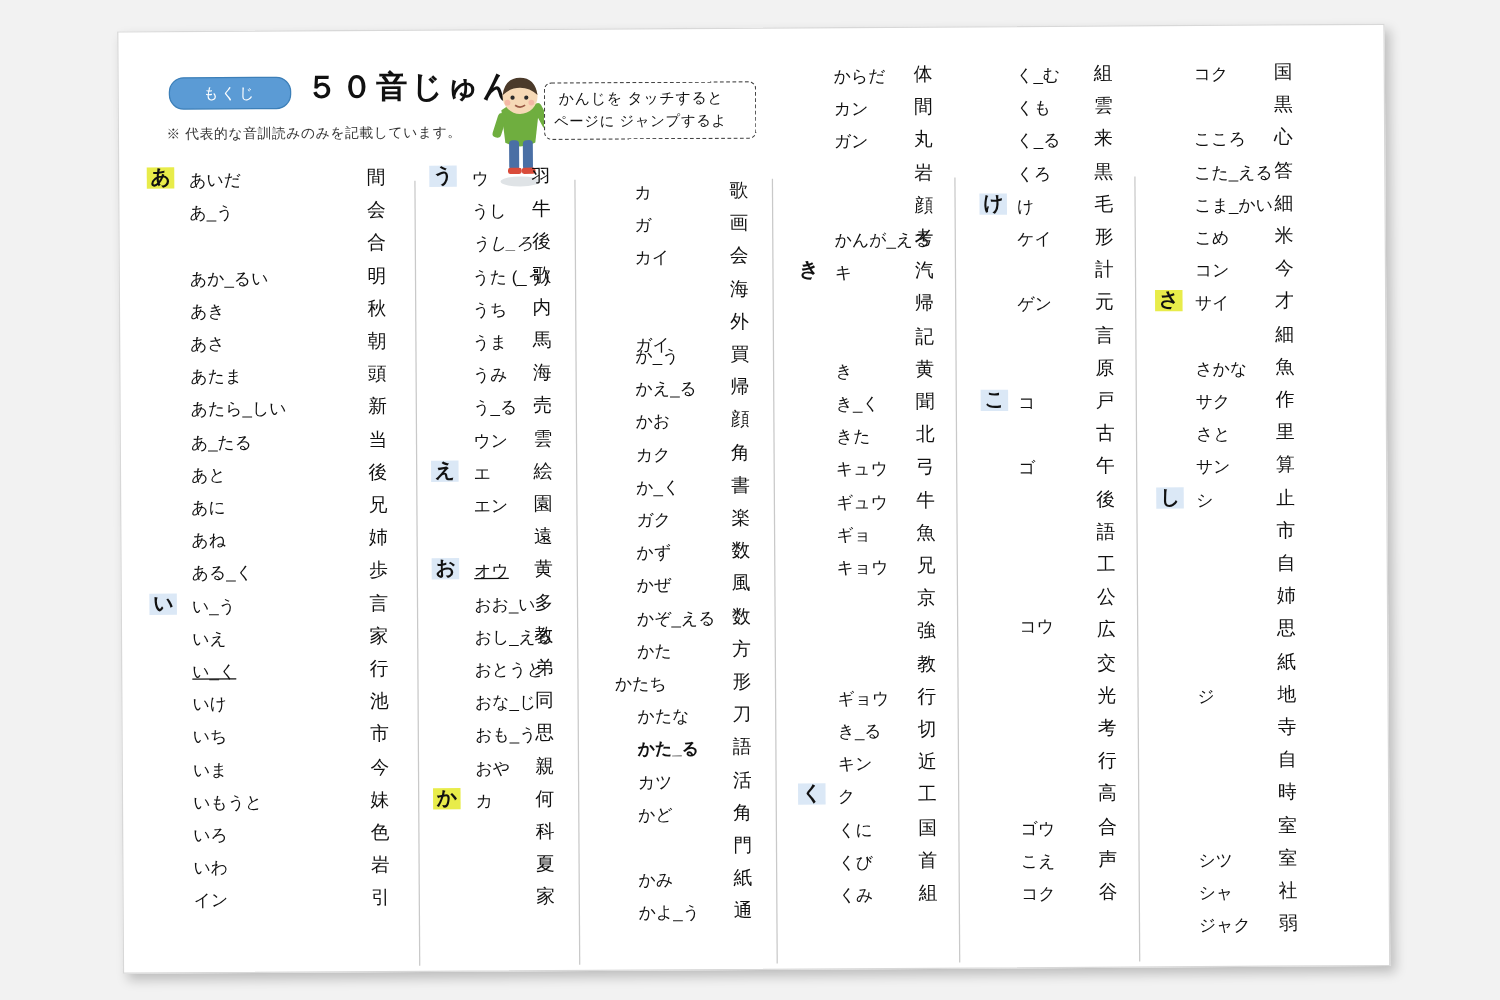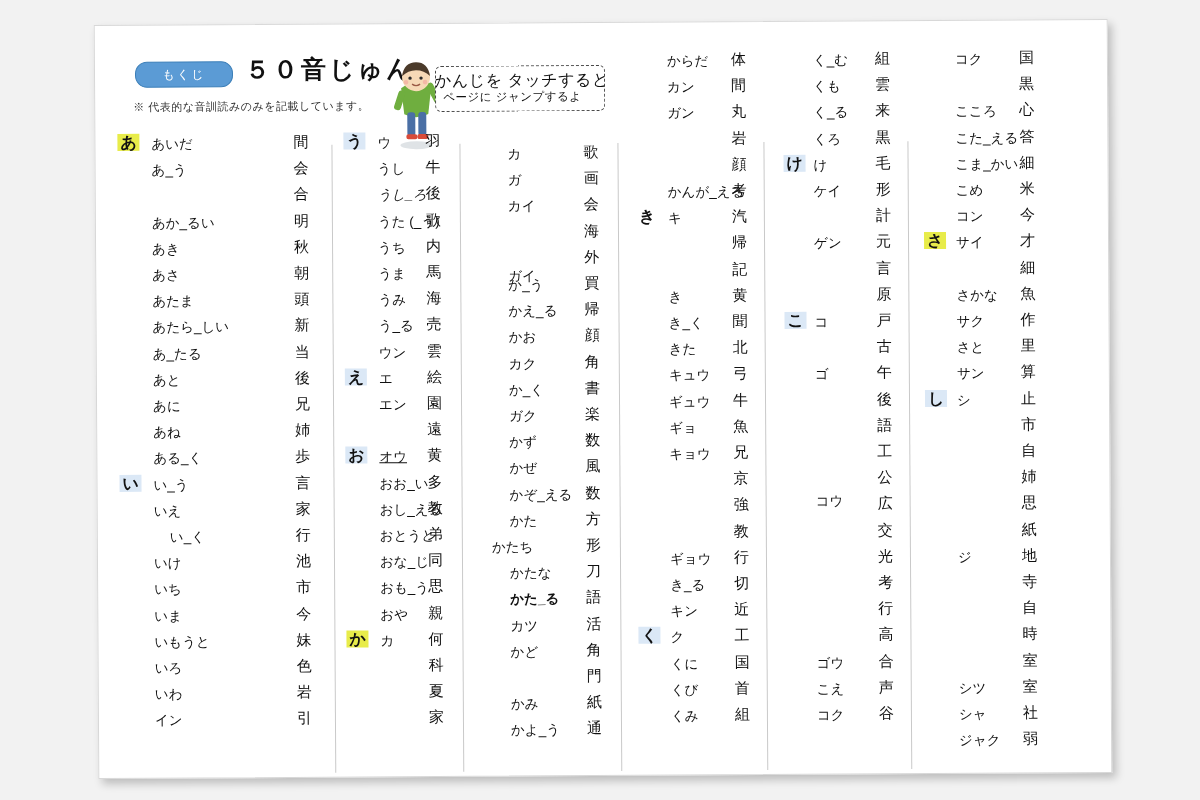--- a/index.html
+++ b/index.html
@@ -26,21 +26,21 @@
   .note{
     position:absolute;left:38px;top:74px;font-size:11px;color:#333;letter-spacing:.5px;
   }
 
   
   .kid{position:absolute;left:292px;top:36px;width:58px;height:90px;}
   .bubble{
     position:absolute;left:340px;top:42px;width:168px;height:44px;
     border:1px dashed #444;border-radius:6px;background:#fff;
   }
-  .bubble-t1{position:absolute;left:340px;top:47px;font-size:16px;color:#111;letter-spacing:.5px;}
+  .bubble-t1{position:absolute;left:352px;top:47px;font-size:12px;color:#111;letter-spacing:.5px;}
   .bubble-t2{position:absolute;left:348px;top:66px;font-size:11.5px;color:#111;letter-spacing:.5px;}
 
   
   .col{position:absolute;top:120px;width:1px;background:#c9c9c9;height:628px;}
   .c1{left:236px;}
   .c2{left:364px;}
   .c3{left:522px;}
   .c4{left:668px;}
   .c5{left:812px;}
 
@@ -119,21 +119,21 @@
         <div class="entry kanji" style="left: 198px; top: 370px;">兄</div>
         <div class="entry read" style="left: 56px; top: 398.2px;">あね</div>
         <div class="entry kanji" style="left: 198px; top: 396.2px;">姉</div>
         <div class="entry read" style="left: 56px; top: 424.4px;">ある_く</div>
         <div class="entry kanji" style="left: 198px; top: 422.4px;">歩</div>
         <div class="gyo hl-b" style="left: 22px; top: 448.6px;">い</div>
         <div class="entry read" style="left: 56px; top: 450.6px;">い_う</div>
         <div class="entry kanji" style="left: 198px; top: 448.6px;">言</div>
         <div class="entry read" style="left: 56px; top: 476.8px;">いえ</div>
         <div class="entry kanji" style="left: 198px; top: 474.8px;">家</div>
-        <div class="entry read" style="left: 72px; top: 503px;">い_く</div>
+        <div class="entry read" style="left: 56px; top: 503px; text-decoration: underline;">い_く</div>
         <div class="entry kanji" style="left: 198px; top: 501px;">行</div>
         <div class="entry read" style="left: 56px; top: 529.2px;">いけ</div>
         <div class="entry kanji" style="left: 198px; top: 527.2px;">池</div>
         <div class="entry read" style="left: 56px; top: 555.4px;">いち</div>
         <div class="entry kanji" style="left: 198px; top: 553.4px;">市</div>
         <div class="entry read" style="left: 56px; top: 581.6px;">いま</div>
         <div class="entry kanji" style="left: 198px; top: 579.6px;">今</div>
         <div class="entry read" style="left: 56px; top: 607.8px;">いもうと</div>
         <div class="entry kanji" style="left: 198px; top: 605.8px;">妹</div>
         <div class="entry read" style="left: 56px; top: 634px;">いろ</div>

